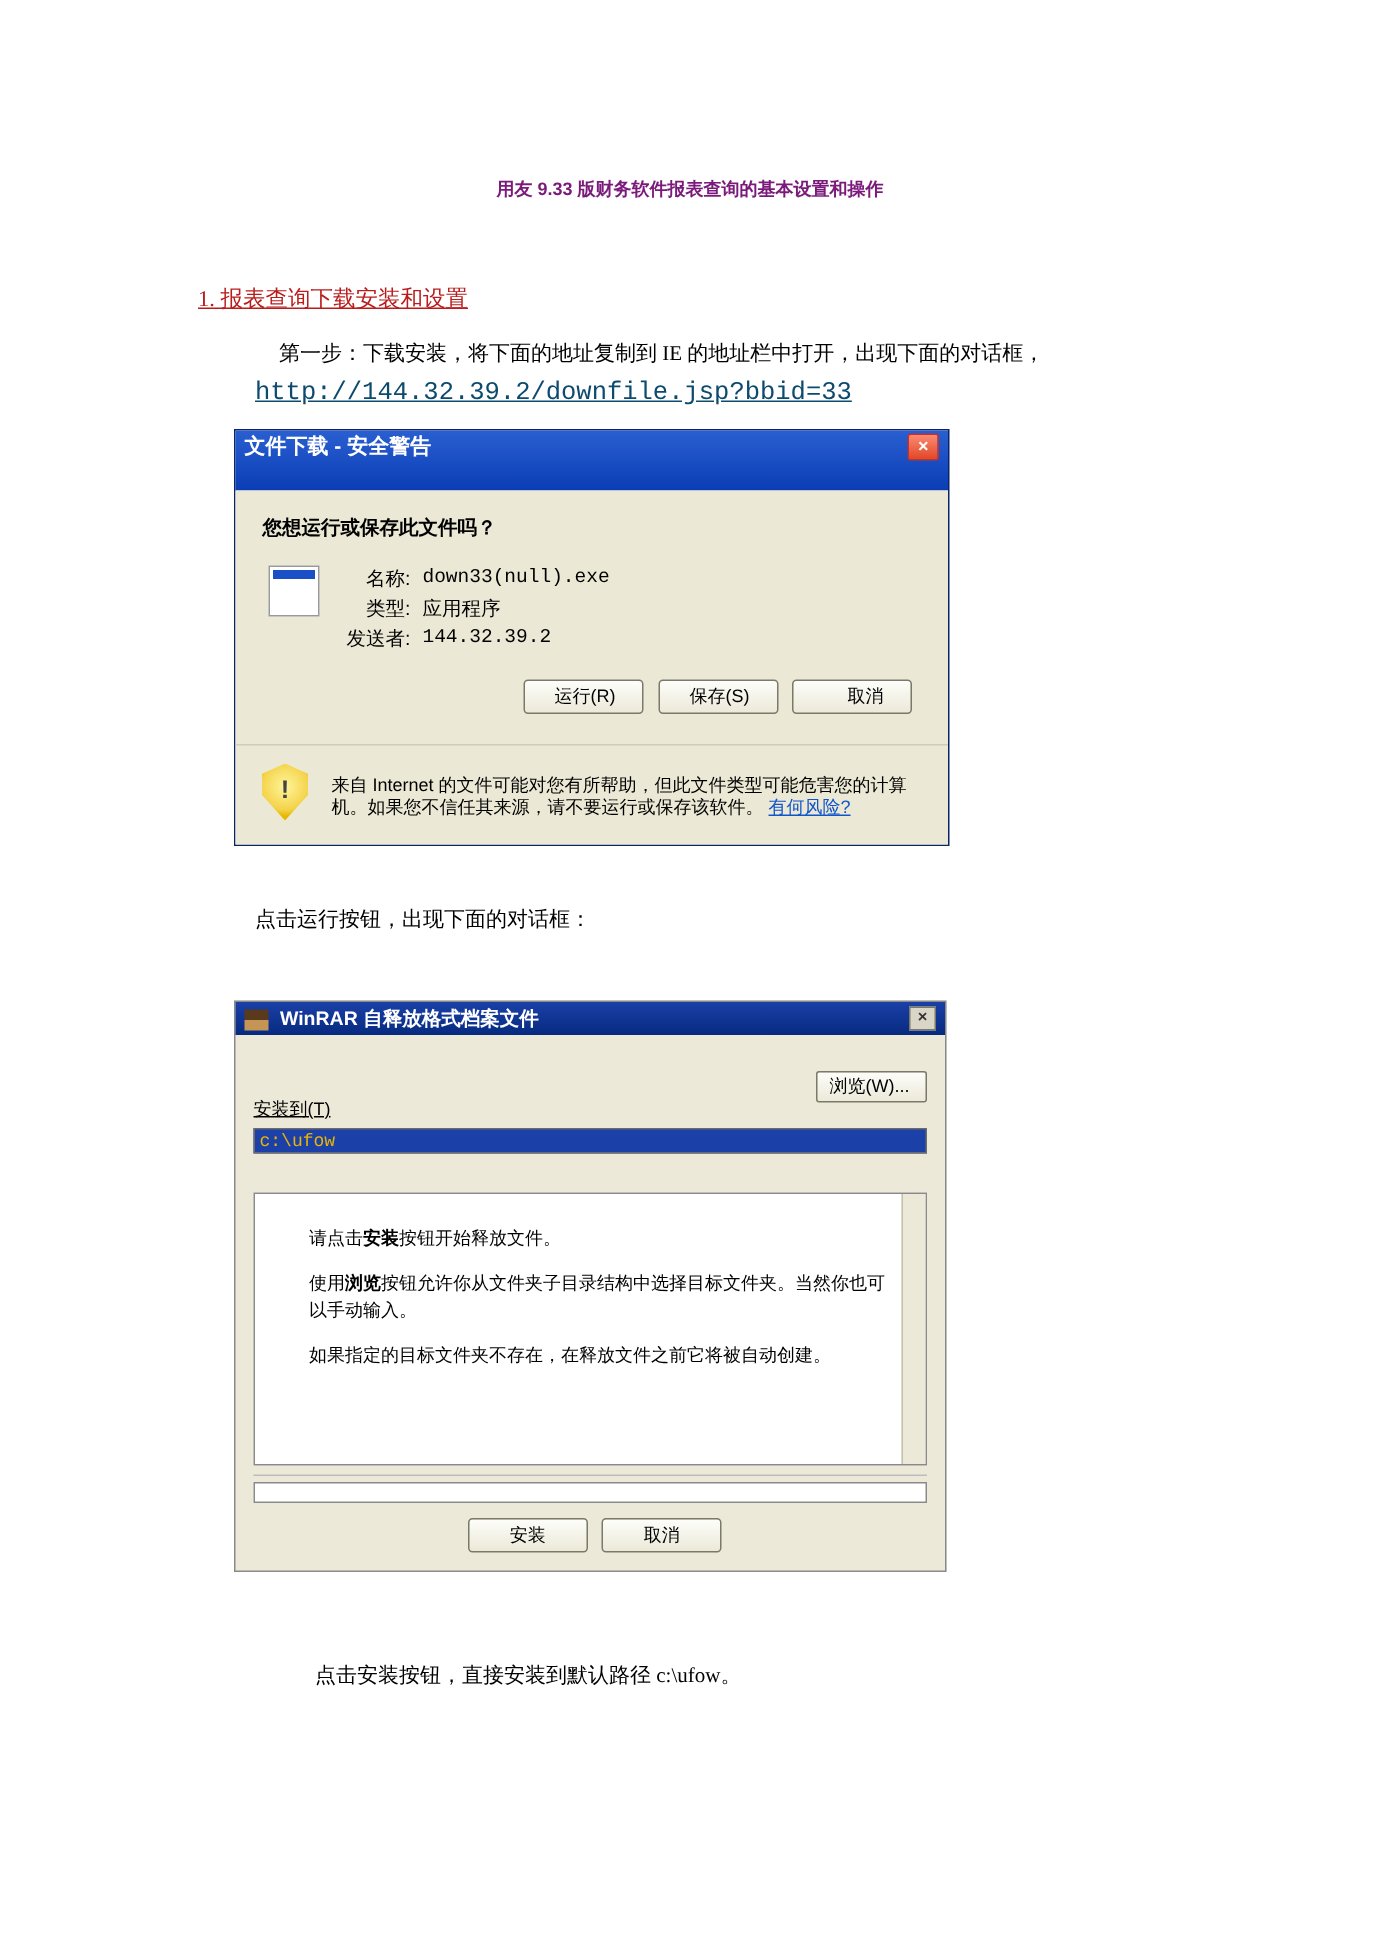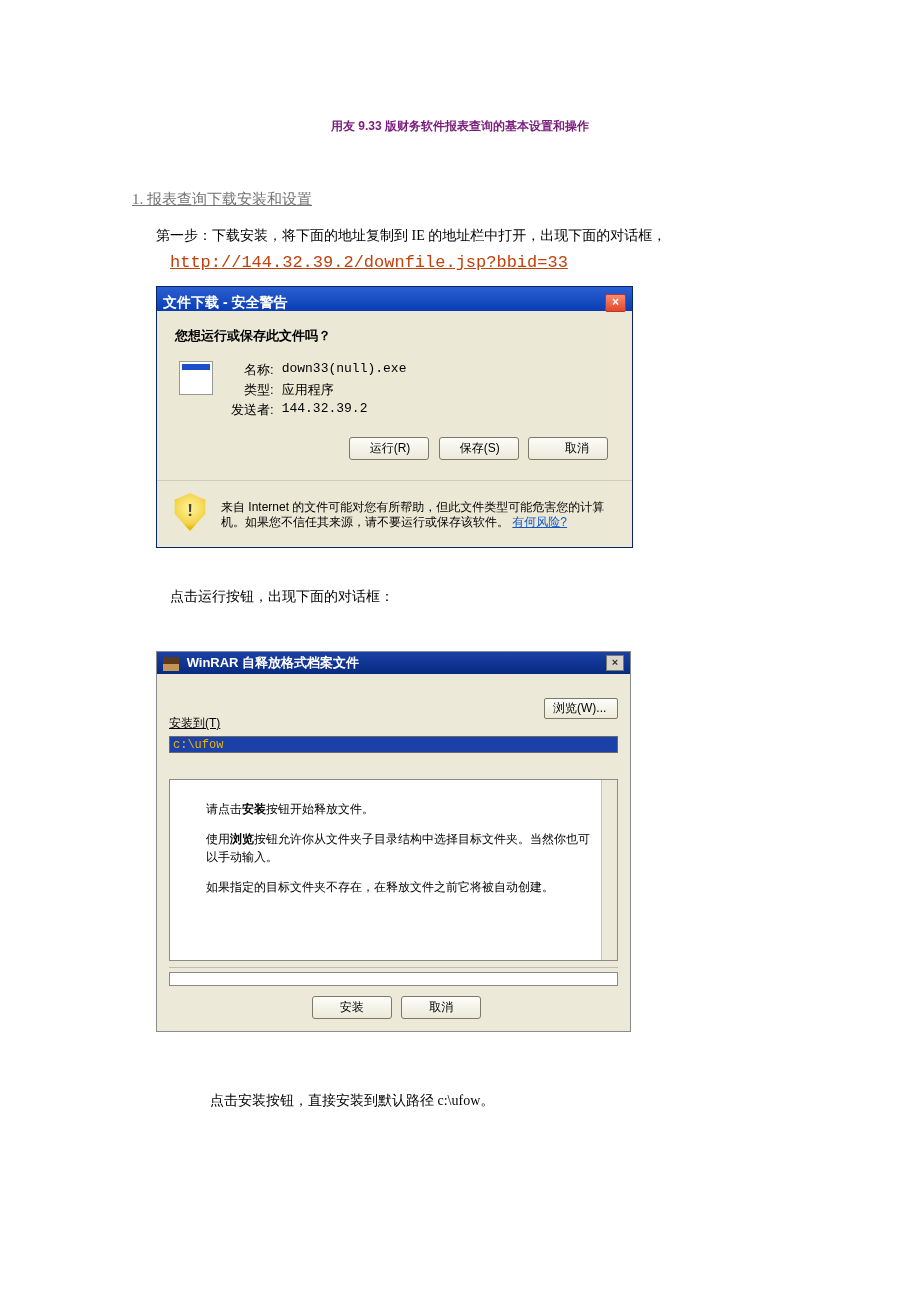--- a/index.html
+++ b/index.html
@@ -19,56 +19,56 @@
     }
     .doc-title {
       text-align: center;
       color: #7a1a7a;
       font-family: "Microsoft YaHei", "SimHei", sans-serif;
       font-size: 12px;
       font-weight: bold;
       margin-bottom: 55px;
     }
     .section-heading {
-      color: #737373;
+      color: #b91c1c;
       text-decoration: underline;
       font-size: 15px;
       margin-bottom: 18px;
       margin-left: 2px;
     }
     .step-text {
-      margin-left: 26px;
+      margin-left: 56px;
       font-size: 14px;
       margin-bottom: 8px;
     }
     .url-link {
-      color: #c2410c;
+      color: #0c4a6e;
       text-decoration: underline;
       font-family: "Courier New", monospace;
       font-size: 17px;
       margin-left: 40px;
       display: block;
       margin-bottom: 14px;
     }
     
     .dlg1 {
       width: 477px;
       border: 1px solid #0a246a;
       margin-left: 26px;
       margin-bottom: 40px;
       font-family: "Microsoft YaHei", "SimSun", sans-serif;
       font-size: 12px;
     }
     .dlg1-titlebar {
       background: linear-gradient(to bottom, #2a5fd1, #0a3db5);
       color: #fff;
       font-weight: bold;
-      padding: 7px 6px;
-      display: flex;
-      align-items: flex-start;
+      padding: 20px 6px;
+      display: flex;
+      align-items: flex-end;
       justify-content: space-between;
       height: 24px;
       font-size: 14px;
       gap: 12px;
     }
     .dlg1-closebtn {
       width: 21px;
       height: 18px;
       background: linear-gradient(to bottom, #fb8a72, #e14826);
       border: 1px solid #b33;

